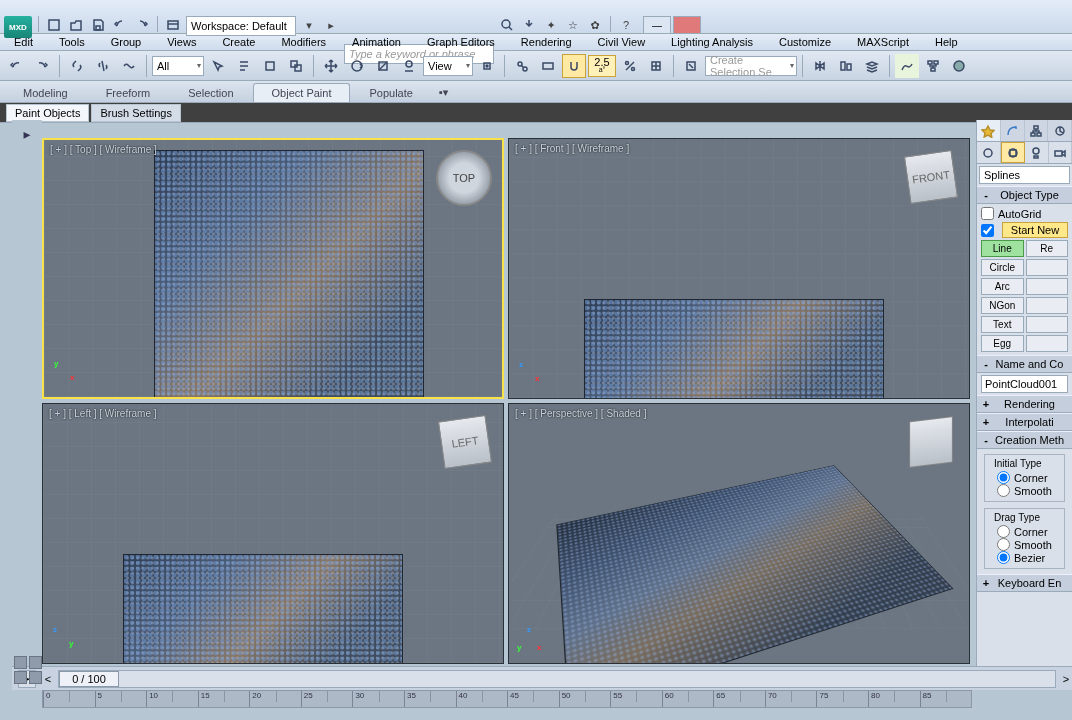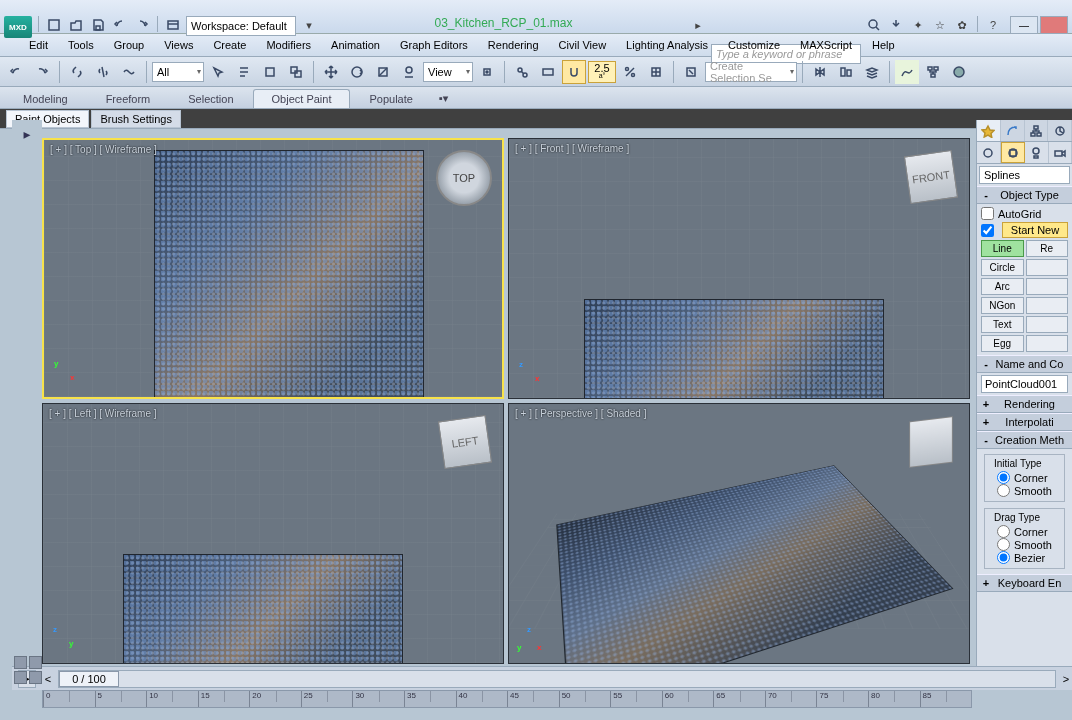--- a/index.html
+++ b/index.html
@@ -10,21 +10,21 @@
 .app-logo { width:28px; height:22px; background:linear-gradient(#26b1a0,#178577); border-radius:2px; display:flex; align-items:center; justify-content:center; color:#fff; font-size:8px; font-weight:bold; }
 .tb-icon { width:18px; height:18px; border:1px solid transparent; display:flex; align-items:center; justify-content:center; color:#444; cursor:pointer; }
 .tb-sep { width:1px; height:16px; background:#9ab; margin:0 2px; }
 .workspace-sel { height:20px; width:110px; background:#fff; border:1px solid #9ab; padding:0 4px; display:flex; align-items:center; }
 .filetitle { flex:1; text-align:center; color:#3a5; font-size:12px; }
 .search-box { width:150px; height:20px; background:#fff; border:1px solid #9ab; padding:0 4px; color:#999; font-style:italic; display:flex; align-items:center;margin-top:28px; }
 .win-btns { display:flex; gap:2px; margin-left:4px; }
 .win-btn { width:28px; height:18px; background:#dce6f2; border:1px solid #9ab; display:flex; align-items:center; justify-content:center; font-size:10px; }
 
 
-.menubar { height:23px; background:linear-gradient(#e4ecf7,#cfdcec); display:flex; align-items:center; padding:0 19px; gap:0; border-bottom:1px solid #9ab; }
+.menubar { height:17px; background:linear-gradient(#e4ecf7,#cfdcec); display:flex; align-items:center; padding:0 4px; gap:6px; border-bottom:1px solid #9ab; }
 .menu-item { padding:3px 10px; cursor:pointer; }
 
 
 .maintoolbar { height:30px; background:linear-gradient(#e0e8f2,#c8d4e3); display:flex; align-items:center; padding:0 4px; gap:2px; border-bottom:1px solid #9ab; }
 .mt-btn { width:24px; height:24px; border:1px solid transparent; display:flex; align-items:center; justify-content:center; cursor:pointer; font-size:14px; color:#335; }
 .mt-btn.active { background:#ffe9a3; border-color:#caa23a; }
 .mt-sep { width:1px; height:22px; background:#9ab; margin:0 3px; }
 .mt-combo { height:20px; background:#fff; border:1px solid #9ab; padding:0 14px 0 4px; display:flex; align-items:center; position:relative; }
 .mt-combo::after { content:"▾"; position:absolute; right:2px; font-size:8px; color:#666; }
 .angle-box { width:28px; height:22px; background:#fff1b8; border:1px solid #caa23a; display:flex; flex-direction:column; align-items:center; justify-content:center; font-size:8px; line-height:8px; }
@@ -142,21 +142,20 @@
   <div class="tb-icon">
       <svg>
         <rect x="2" y="3" width="10" height="8"></rect>
         <path d="M2 6h10"></path>
       </svg>
     </div>
   <div class="workspace-sel">
       <span>Workspace: Default</span>
     </div>
   <div class="tb-icon">▾</div>
-  <div class="filetitle">03_Kitchen_RCP_01.max</div>
   <div class="tb-icon">▸</div>
   <div class="search-box" title="Type a keyword or phrase">
       <span>Type a keyword or phrase</span>
     </div>
   <div class="tb-icon">
       <svg>
         <circle cx="6" cy="6" r="4"></circle>
         <path d="M9 9l3 3"></path>
       </svg>
     </div>

